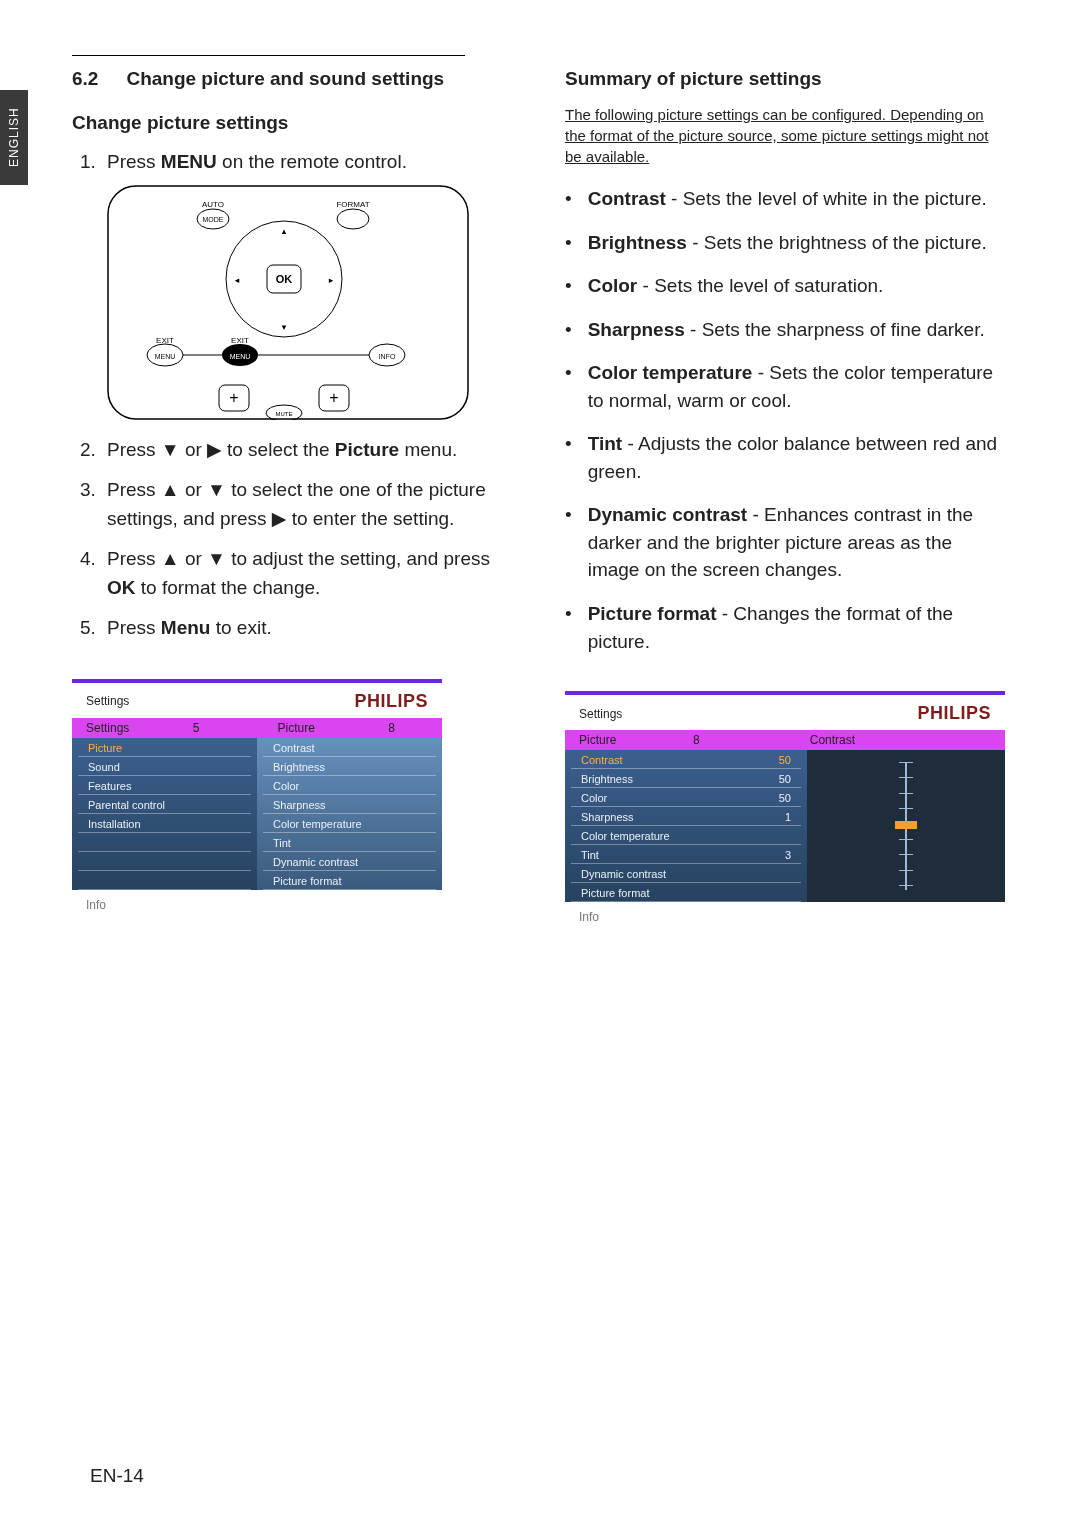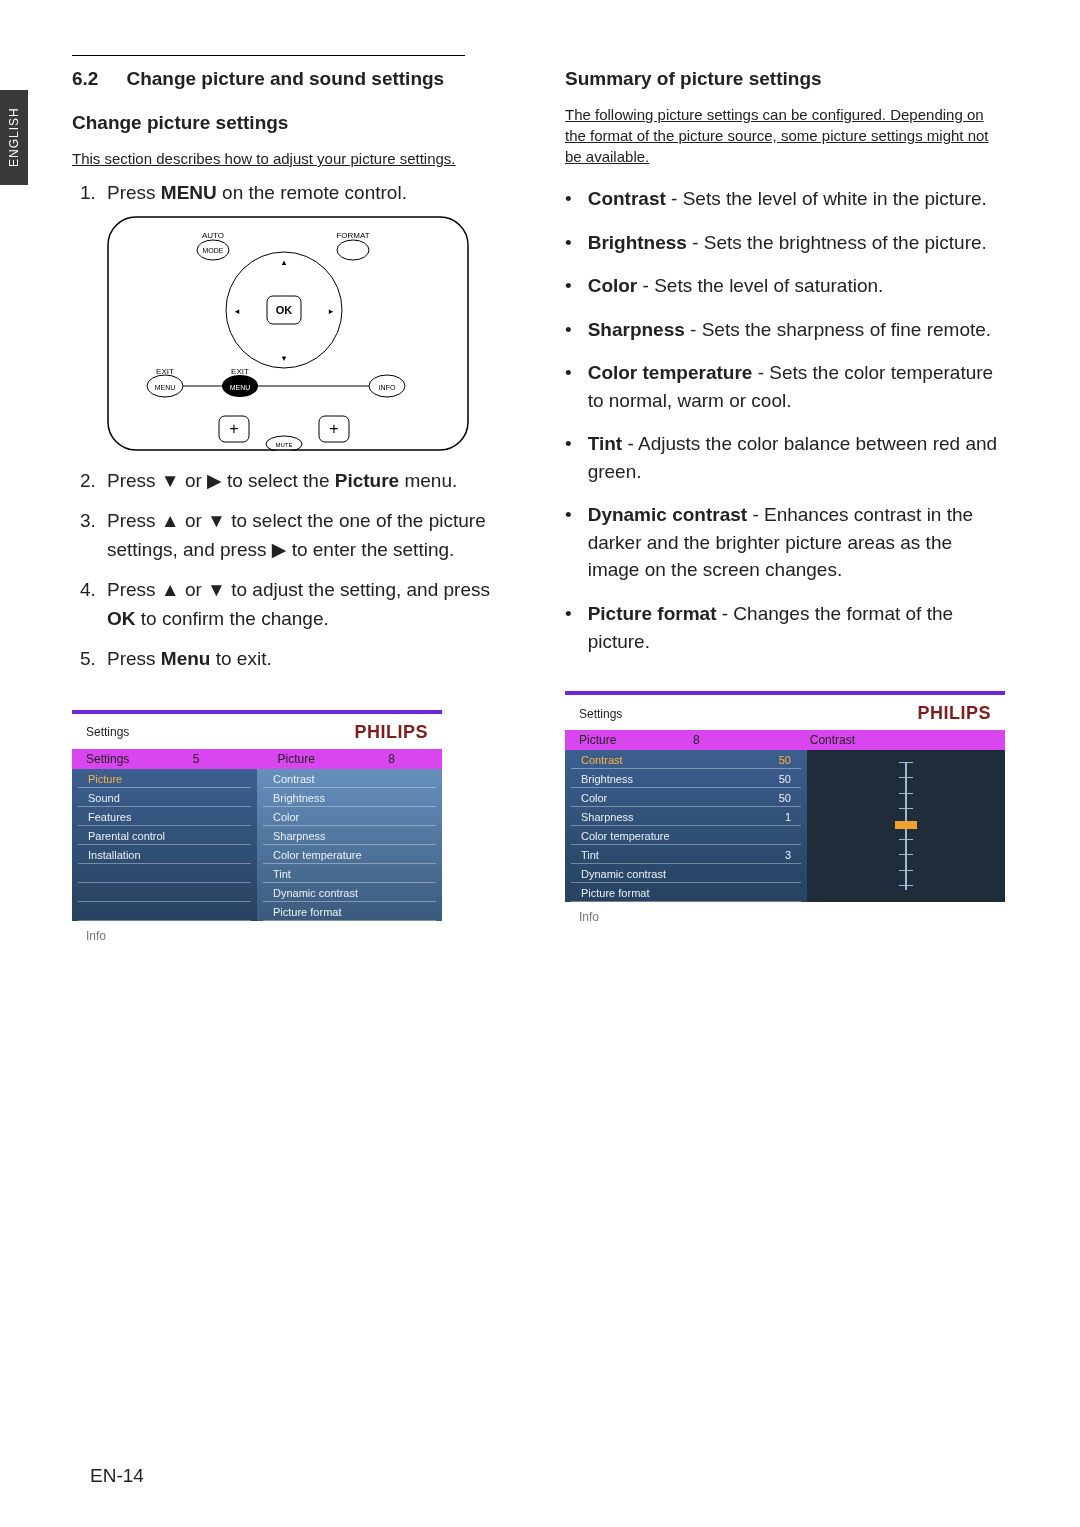--- a/index.html
+++ b/index.html
@@ -175,21 +175,20 @@
   <div class="rule"></div>
   <div class="cols">
 
     <div class="col">
       <h2 class="sec">
         <span>6.2</span>
         <span>Change picture and sound settings</span>
       </h2>
 
       <h3 class="sub">Change picture settings</h3>
-      <p>This section describes how to adjust your picture settings.</p>
 
       <ol>
         <li>
           <span>Press </span><span class="b">MENU</span><span> on the remote control.</span>
           <div class="remote">
             <svg viewBox="0 0 362 235">
               <rect x="1" y="1" width="360" height="233" rx="28" ry="28" fill="none" stroke="#000" stroke-width="1.5"></rect>
 
               <text x="106" y="22" font-size="8" text-anchor="middle" textContent="AUTO">AUTO</text>
               <ellipse cx="106" cy="34" rx="16" ry="10" fill="none" stroke="#000"></ellipse>
@@ -223,21 +222,21 @@
               <ellipse cx="177" cy="228" rx="18" ry="8" fill="none" stroke="#000"></ellipse>
               <text x="177" y="231" font-size="6" text-anchor="middle">MUTE</text>
             </svg>
           </div>
         </li>
         <li>
           <span>Press ▼ or ▶ to select the </span><span class="b">Picture</span><span> menu.</span>
         </li>
         <li>Press ▲ or ▼ to select the one of the picture settings, and press ▶ to enter the setting.</li>
         <li>
-          <span>Press ▲ or ▼ to adjust the setting, and press </span><span class="b">OK</span><span> to confirm the change.</span>
+          <span>Press ▲ or ▼ to adjust the setting, and press </span><span class="b">OK</span><span> to format the change.</span>
         </li>
         <li>
           <span>Press </span><span class="b">Menu</span><span> to exit.</span>
         </li>
       </ol>
 
       <div class="osd">
         <div class="osd-head">
           <span>Settings</span>
           <span class="ph">PHILIPS</span>
@@ -280,21 +279,21 @@
         <li>
             <span><span class="b">Contrast</span><span> - Sets the level of white in the picture.</span></span>
           </li>
         <li>
             <span><span class="b">Brightness</span><span> - Sets the brightness of the picture.</span></span>
           </li>
         <li>
             <span><span class="b">Color</span><span> - Sets the level of saturation.</span></span>
           </li>
         <li>
-            <span><span class="b">Sharpness</span><span> - Sets the sharpness of fine remote.</span></span>
+            <span><span class="b">Sharpness</span><span> - Sets the sharpness of fine darker.</span></span>
           </li>
         <li>
             <span><span class="b">Color temperature</span><span> - Sets the color temperature to normal, warm or cool.</span></span>
           </li>
         <li>
             <span><span class="b">Tint</span><span> - Adjusts the color balance between red and green.</span></span>
           </li>
         <li>
             <span><span class="b">Dynamic contrast</span><span> - Enhances contrast in the darker and the brighter picture areas as the image on the screen changes.</span></span>
           </li>

